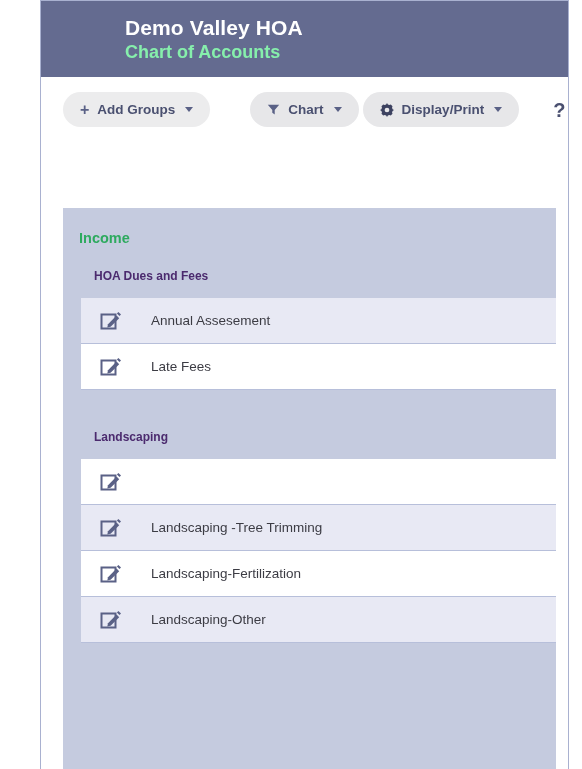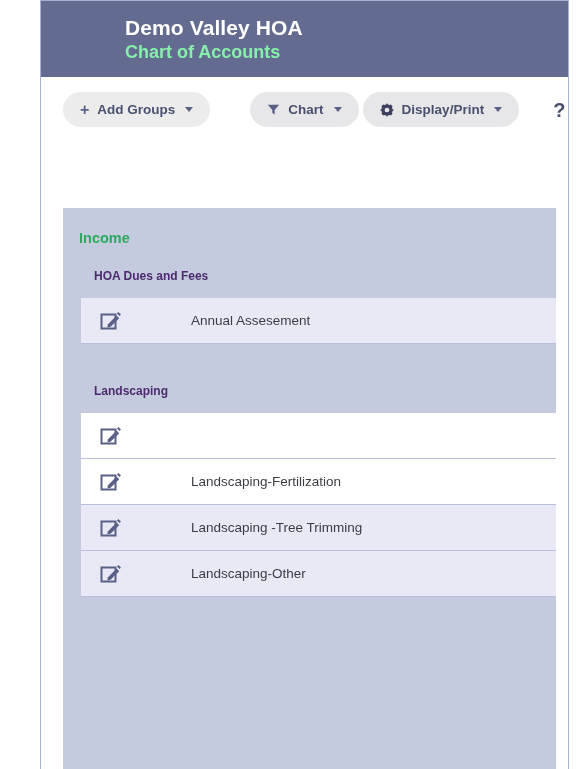--- a/index.html
+++ b/index.html
@@ -134,21 +134,20 @@
 
   .rows { margin-left: 18px; }
 
   .acct-row {
     display: flex;
     align-items: center;
     height: 46px;
     background: #ffffff;
     border-bottom: 1px solid #b7bfda;
     padding-left: 19px;
-    gap: 40px;
   }
   .acct-row.alt { background: #e8e9f4; }
 
   .edit-icon {
     width: 22px;
     height: 22px;
     flex: 0 0 22px;
     position: relative;
     cursor: pointer;
   }
@@ -217,52 +216,62 @@
           <div class="acct-row alt">
             <span class="edit-icon">
               <svg width="22" height="22" viewBox="0 0 22 22">
                 <rect x="1.5" y="4.5" width="14" height="14" fill="none" stroke="#5a6186" stroke-width="2"></rect>
                 <path d="M8 14.2l8.6-8.6 2.6 2.6-8.6 8.6-3.3.7z" fill="#5a6186"></path>
                 <path d="M16.9 3.4l1.5-1.5 2.6 2.6-1.5 1.5z" fill="#5a6186"></path>
               </svg>
             </span>
             <span class="acct-label">Annual Assesement</span>
           </div>
+          <div class="acct-row">
+            <span class="edit-icon">
+              <svg width="22" height="22" viewBox="0 0 22 22">
+                <rect x="1.5" y="4.5" width="14" height="14" fill="none" stroke="#5a6186" stroke-width="2"></rect>
+                <path d="M8 14.2l8.6-8.6 2.6 2.6-8.6 8.6-3.3.7z" fill="#5a6186"></path>
+                <path d="M16.9 3.4l1.5-1.5 2.6 2.6-1.5 1.5z" fill="#5a6186"></path>
+              </svg>
+            </span>
+            <span class="acct-label">Late Fees</span>
+          </div>
         </div>
         <div class="spacer-sm"></div>
         <div class="subgroup-title">Landscaping</div>
         <div class="rows">
           <div class="acct-row">
             <span class="edit-icon">
               <svg width="22" height="22" viewBox="0 0 22 22">
                 <rect x="1.5" y="4.5" width="14" height="14" fill="none" stroke="#5a6186" stroke-width="2"></rect>
                 <path d="M8 14.2l8.6-8.6 2.6 2.6-8.6 8.6-3.3.7z" fill="#5a6186"></path>
                 <path d="M16.9 3.4l1.5-1.5 2.6 2.6-1.5 1.5z" fill="#5a6186"></path>
               </svg>
             </span>
           </div>
+          <div class="acct-row alt">
+            <span class="edit-icon">
+              <svg width="22" height="22" viewBox="0 0 22 22">
+                <rect x="1.5" y="4.5" width="14" height="14" fill="none" stroke="#5a6186" stroke-width="2"></rect>
+                <path d="M8 14.2l8.6-8.6 2.6 2.6-8.6 8.6-3.3.7z" fill="#5a6186"></path>
+                <path d="M16.9 3.4l1.5-1.5 2.6 2.6-1.5 1.5z" fill="#5a6186"></path>
+              </svg>
+            </span>
+            <span class="acct-label">Landscaping -Tree Trimming</span>
+          </div>
           <div class="acct-row">
             <span class="edit-icon">
               <svg width="22" height="22" viewBox="0 0 22 22">
                 <rect x="1.5" y="4.5" width="14" height="14" fill="none" stroke="#5a6186" stroke-width="2"></rect>
                 <path d="M8 14.2l8.6-8.6 2.6 2.6-8.6 8.6-3.3.7z" fill="#5a6186"></path>
                 <path d="M16.9 3.4l1.5-1.5 2.6 2.6-1.5 1.5z" fill="#5a6186"></path>
               </svg>
             </span>
             <span class="acct-label">Landscaping-Fertilization</span>
-          </div>
-          <div class="acct-row alt">
-            <span class="edit-icon">
-              <svg width="22" height="22" viewBox="0 0 22 22">
-                <rect x="1.5" y="4.5" width="14" height="14" fill="none" stroke="#5a6186" stroke-width="2"></rect>
-                <path d="M8 14.2l8.6-8.6 2.6 2.6-8.6 8.6-3.3.7z" fill="#5a6186"></path>
-                <path d="M16.9 3.4l1.5-1.5 2.6 2.6-1.5 1.5z" fill="#5a6186"></path>
-              </svg>
-            </span>
-            <span class="acct-label">Landscaping -Tree Trimming</span>
           </div>
           <div class="acct-row alt">
             <span class="edit-icon">
               <svg width="22" height="22" viewBox="0 0 22 22">
                 <rect x="1.5" y="4.5" width="14" height="14" fill="none" stroke="#5a6186" stroke-width="2"></rect>
                 <path d="M8 14.2l8.6-8.6 2.6 2.6-8.6 8.6-3.3.7z" fill="#5a6186"></path>
                 <path d="M16.9 3.4l1.5-1.5 2.6 2.6-1.5 1.5z" fill="#5a6186"></path>
               </svg>
             </span>
             <span class="acct-label">Landscaping-Other</span>

